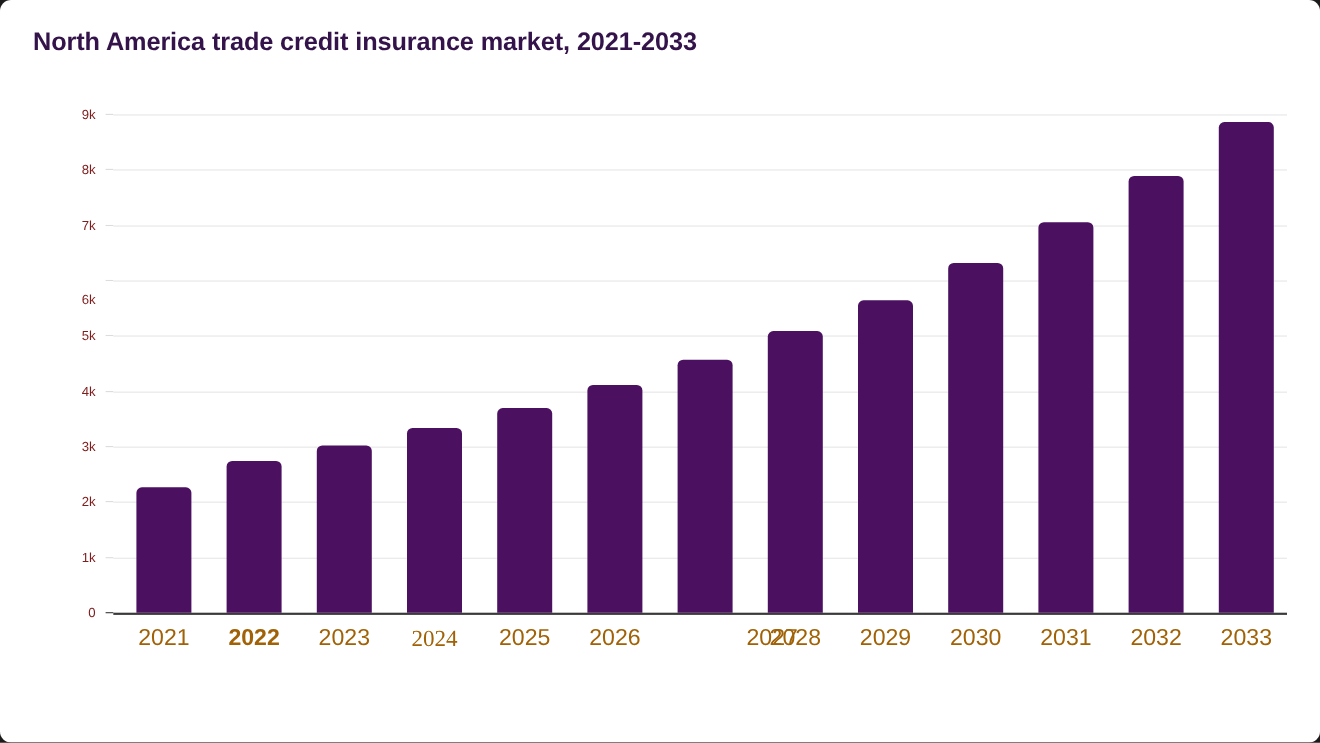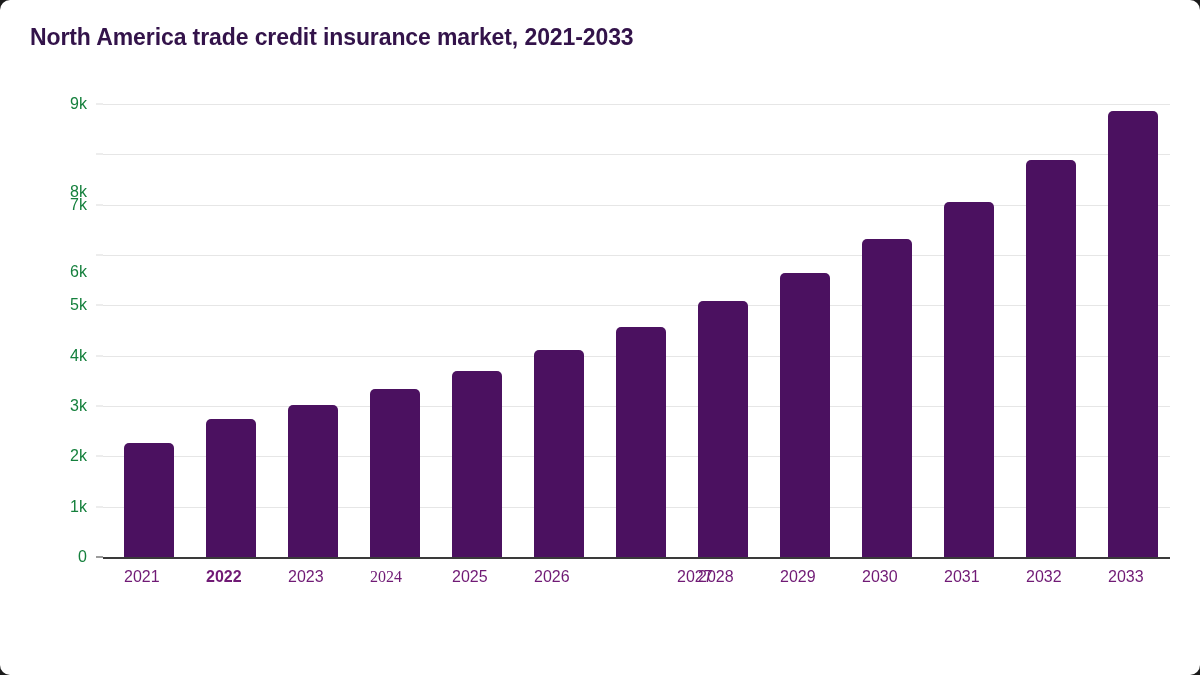--- a/index.html
+++ b/index.html
@@ -58,22 +58,22 @@
     position: absolute;
     left: 0;
     top: 0;
     width: 95px;
     height: 675px;
   }
   #ylabels .ytick {
     position: absolute;
     right: 8px;
     transform: translateY(-50%);
-    font-size: 16px;
-    color: #15803d;
+    font-size: 12px;
+    color: #7f1d1d;
     white-space: nowrap;
   }
 
   #ytick-marks .tickmark {
     position: absolute;
     left: 96px;
     width: 7px;
     height: 1px;
     background: #dcdcdc;
     transform: translateY(-50%);
@@ -97,22 +97,23 @@
     bottom: 0;
     width: 50px;
     background: #4b1160;
     border-radius: 5px 5px 0 0;
   }
 
   .xtick {
     position: absolute;
     top: 464px;  
     width: 50px;
-    font-size: 16px;
-    color: #701a75;
+    text-align: center;
+    font-size: 21px;
+    color: #a16207;
   }
 
   #source-url {
     position: absolute;
     left: 30px;
     top: 627px;
     font-size: 13.5px;
     color: #c0c0c0;
     white-space: nowrap;
   }
@@ -130,21 +131,21 @@
 
   <div id="ylabels">
       <div class="ytick" style="top: 557px;">0</div>
       <div class="ytick" style="top: 506.667px;">1k</div>
       <div class="ytick" style="top: 456.333px;">2k</div>
       <div class="ytick" style="top: 406px;">3k</div>
       <div class="ytick" style="top: 355.667px;">4k</div>
       <div class="ytick" style="top: 305.333px;">5k</div>
       <div class="ytick" style="top: 272px;">6k</div>
       <div class="ytick" style="top: 204.667px;">7k</div>
-      <div class="ytick" style="top: 154.333px; margin-top: 38px;">8k</div>
+      <div class="ytick" style="top: 154.333px;">8k</div>
       <div class="ytick" style="top: 104px;">9k</div>
     </div>
   <div id="ytick-marks">
       <div class="tickmark" style="top: 557px; background: rgb(58, 58, 58);"></div>
       <div class="tickmark" style="top: 506.667px;"></div>
       <div class="tickmark" style="top: 456.333px;"></div>
       <div class="tickmark" style="top: 406px;"></div>
       <div class="tickmark" style="top: 355.667px;"></div>
       <div class="tickmark" style="top: 305.333px;"></div>
       <div class="tickmark" style="top: 255px;"></div>

